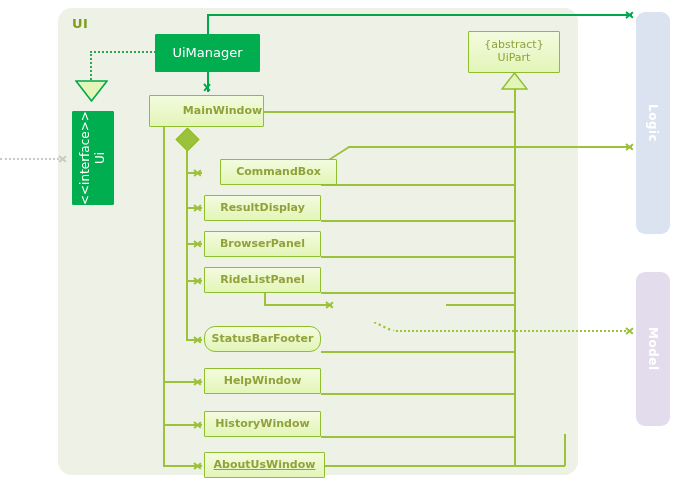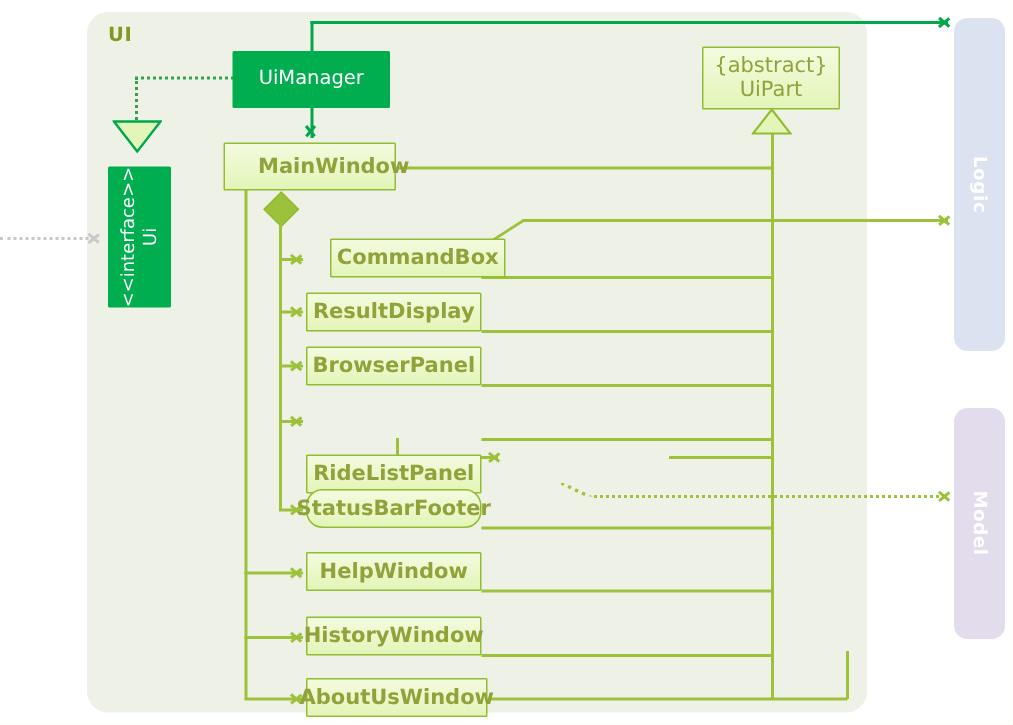--- a/index.html
+++ b/index.html
@@ -36,21 +36,21 @@
     letter-spacing: 0.4px;
   }
 
   
   .cls {
     position: absolute;
     box-sizing: border-box;
     border: 1.5px solid #8fbe2e;
     background: linear-gradient(to bottom, #f3fbdf 0%, #e3f5b8 100%);
     color: #91a23b;
-    font-size: 14px;
+    font-size: 11px;
     font-weight: bold;
     display: flex;
     align-items: center;
     justify-content: center;
     text-align: center;
     line-height: 1.15;
     border-radius: 1px;
   }
 
   .cls.solid {
@@ -272,34 +272,34 @@
   </div>
 
   <div class="cls" style="left:204px; top:195px; width:117px; height:26px;">
     <span>ResultDisplay</span>
   </div>
 
   <div class="cls" style="left:204px; top:231px; width:117px; height:26px;">
     <span>BrowserPanel</span>
   </div>
 
-  <div class="cls" style="left:204px; top:267px; width:117px; height:26px;margin-top:36px;">
+  <div class="cls" style="left:204px; top:267px; width:117px; height:26px;">
     <span>RideListPanel</span>
   </div>
 
 
   <div class="cls" style="left:204px; top:326px; width:117px; height:26px;border-radius:11px;">
     <span>StatusBarFooter</span>
   </div>
 
   <div class="cls" style="left:204px; top:411px; width:117px; height:26px;">
     <span>HistoryWindow</span>
   </div>
 
   <div class="cls" style="left:204px; top:368px; width:117px; height:26px;">
     <span>HelpWindow</span>
   </div>
 
-  <div class="cls" style="left:204px; top:452px; width:121px; height:26px;">
+  <div class="cls" style="left:204px; top:452px; width:121px; height:26px;text-decoration:underline;">
     <span>AboutUsWindow</span>
   </div>
 
 </div>
 
 </body></html>

